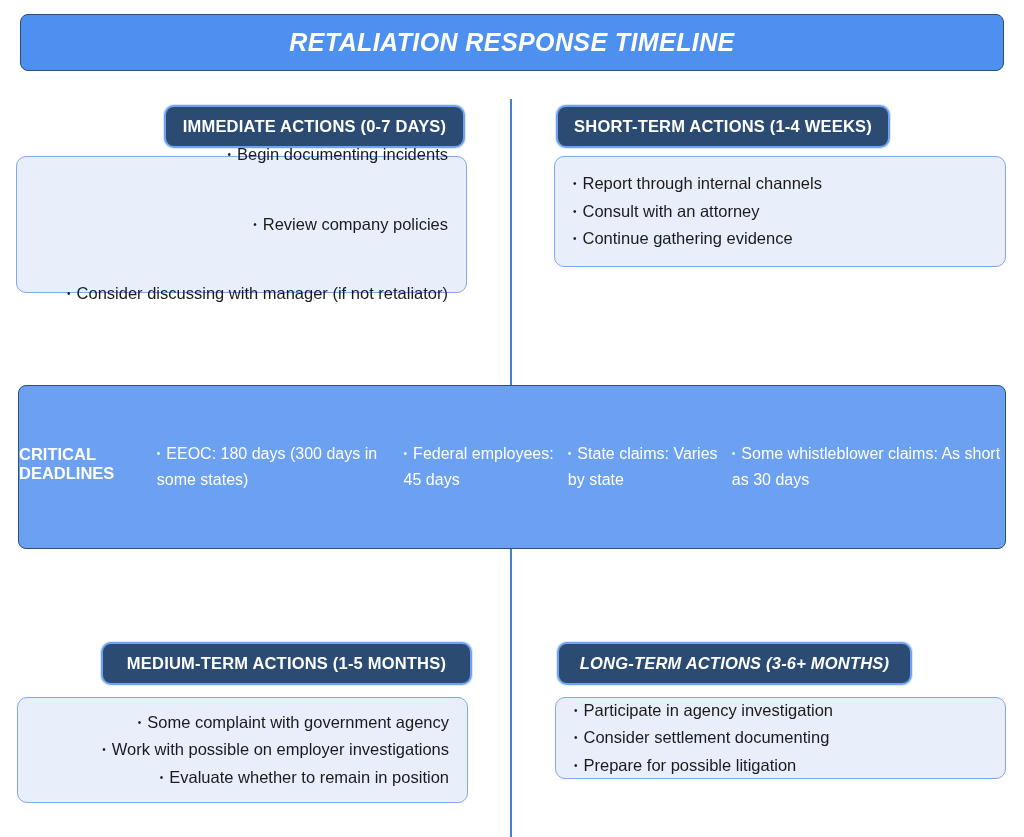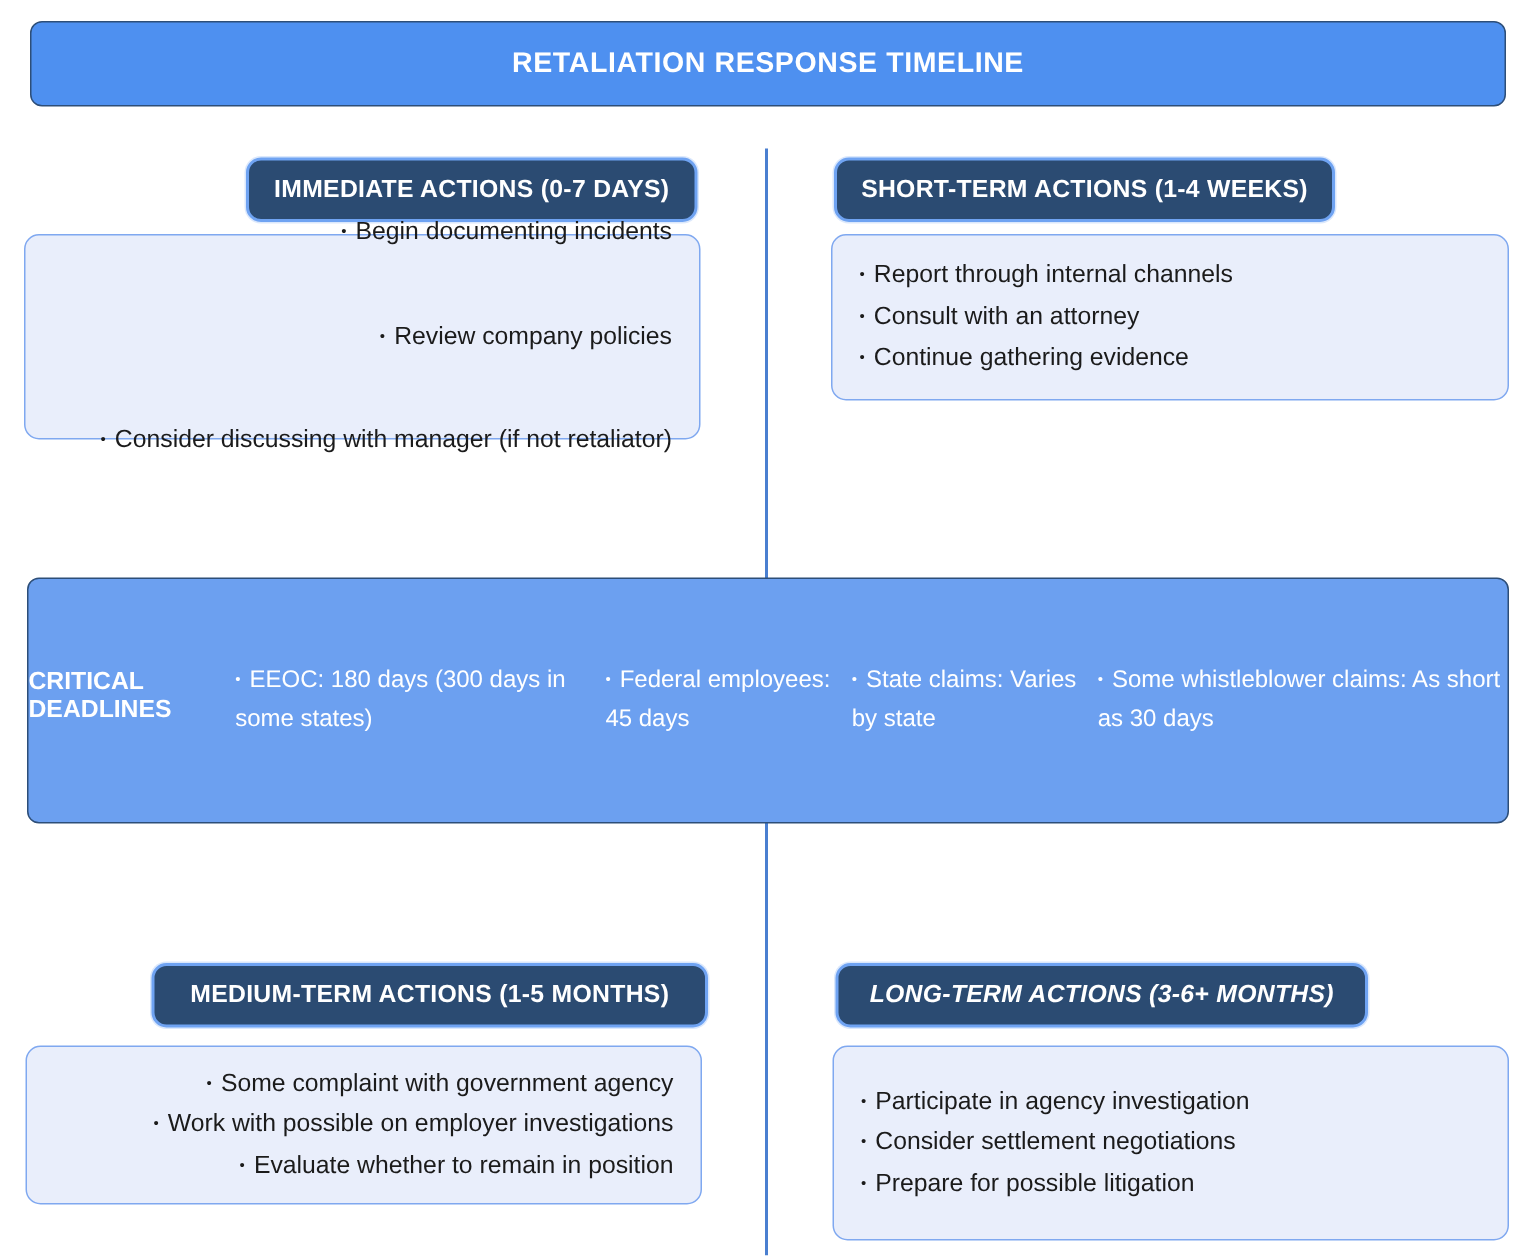--- a/index.html
+++ b/index.html
@@ -14,21 +14,21 @@
     font-family:"Liberation Sans","DejaVu Sans",sans-serif;color:var(--text);
     overflow:hidden;
   }
   .banner{
     position:absolute;left:20px;top:14px;width:982px;height:55px;
     background:var(--banner-bg);border:1.5px solid var(--banner-border);
     border-radius:8px;display:flex;align-items:center;justify-content:center;
     z-index:2;
   }
   .banner span{
-    color:#fff;font-weight:bold;font-size:19px;letter-spacing:.4px;
+    color:#fff;font-weight:bold;font-size:25px;letter-spacing:.4px;font-style:italic;
   }
   .vline{
     position:absolute;left:510px;top:99px;width:2px;height:738px;
     background:var(--line);z-index:0;
   }
   .pill{
     position:absolute;height:39px;background:var(--pill-bg);
     border:2px solid var(--pill-border);border-radius:10px;
     display:flex;align-items:center;justify-content:center;
     z-index:2;box-shadow:0 0 0 1px rgba(111,163,242,.25);
@@ -55,21 +55,21 @@
   .critical .ctitle{font-weight:bold;font-size:16.5px;margin-bottom:7px;}
   .critical .item{font-size:16px;line-height:26.5px;}
   
   #q1-pill{left:164px;top:105px;width:297px;}
   #q1-box{left:16px;top:156px;width:451px;height:137px;gap:42px;}
   #q2-pill{left:556px;top:105px;width:330px;}
   #q2-box{left:554px;top:156px;width:452px;height:111px;}
   #q3-pill{left:101px;top:642px;width:367px;}
   #q3-box{left:17px;top:697px;width:451px;height:106px;}
   #q4-pill{left:557px;top:642px;width:351px;font-style:italic;}
-  #q4-box{left:555px;top:697px;width:451px;height:130px;}
+  #q4-box{left:555px;top:697px;width:451px;height:82px;}
 </style>
 </head>
 <body>
 
 <div class="banner">
   <span>RETALIATION RESPONSE TIMELINE</span>
 </div>
 
 <div class="vline"></div>
 
@@ -106,15 +106,15 @@
   <div class="item">Some complaint with government agency</div>
   <div class="item">Work with possible on employer investigations</div>
   <div class="item">Evaluate whether to remain in position</div>
 </div>
 
 <div class="pill" id="q4-pill">
   <span>LONG-TERM ACTIONS (3-6+ MONTHS)</span>
 </div>
 <div class="cbox left" id="q4-box">
   <div class="item">Participate in agency investigation</div>
-  <div class="item">Consider settlement negotiations</div>
+  <div class="item">Consider settlement documenting</div>
   <div class="item">Prepare for possible litigation</div>
 </div>
 
 </body></html>

